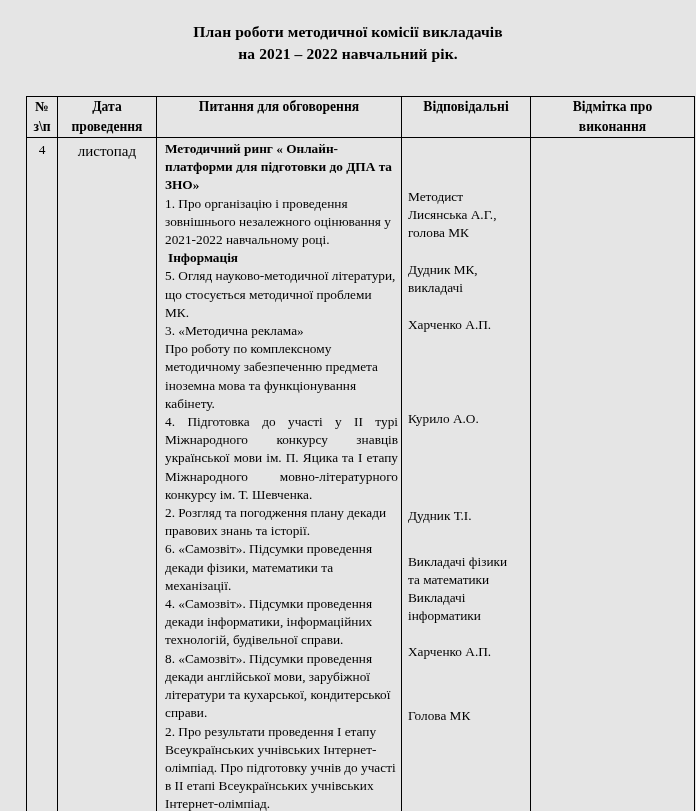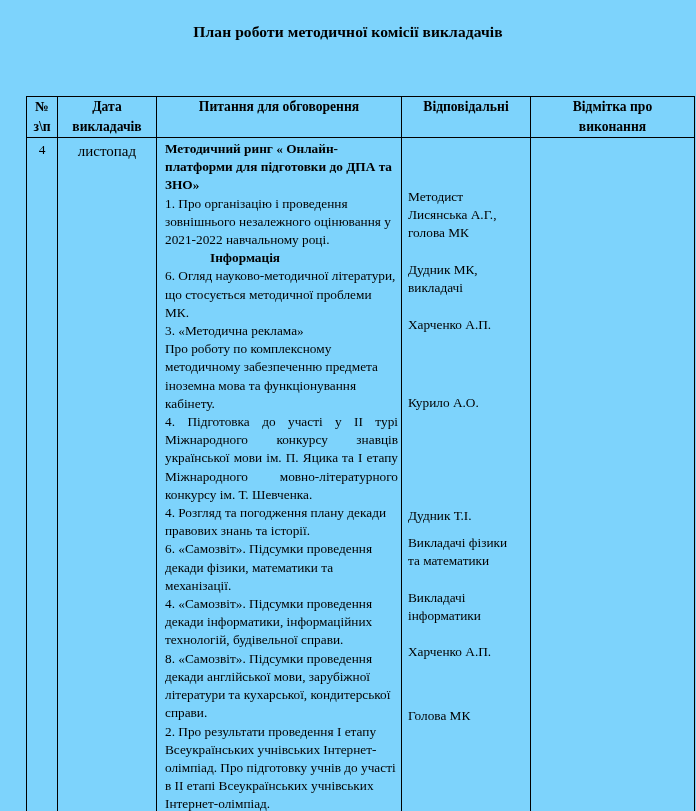--- a/index.html
+++ b/index.html
@@ -14,21 +14,21 @@
     overflow: hidden;
     font-family: "Liberation Serif", "DejaVu Serif", serif;
     color: #000000;
     -webkit-font-smoothing: antialiased;
   }
 
   #page {
     position: relative;
     width: 696px;
     height: 811px;
-    background: #7dd3fc;
+    background: #e5e5e5;
     box-sizing: border-box;
   }
 
   
   .doc-title {
     padding-top: 21px;
     text-align: center;
     font-weight: bold;
     font-size: 15.5px;
     line-height: 21.5px;
@@ -98,21 +98,20 @@
     display: block;
   }
   .t-item.justify {
     text-align: justify;
     text-align-last: left;
   }
   .t-sub {
     display: block;
     font-weight: bold;
     padding-left: 3px;
-    margin-left: 42px;
   }
 
   
   .resp-flow {
     font-size: 13.3px;
     line-height: 18.2px;
     position: relative;
     height: 100%;
   }
   .resp-entry {
@@ -121,40 +120,41 @@
     white-space: pre-line;
   }
 </style>
 </head>
 <body>
 
 <div id="page">
 
   <div class="doc-title">
     <span class="tline">План роботи методичної комісії викладачів</span>
+    <span class="tline">на 2021 – 2022 навчальний рік.</span>
   </div>
 
   <table class="plan-table">
     <colgroup>
       <col class="c-num">
       <col class="c-date">
       <col class="c-top">
       <col class="c-resp">
       <col class="c-mark">
     </colgroup>
 
     <thead>
       <tr>
         <th>
           <span class="hl">№</span>
           <span class="hl">з\п</span>
         </th>
         <th>
           <span class="hl">Дата</span>
-          <span class="hl">викладачів</span>
+          <span class="hl">проведення</span>
         </th>
         <th>
           <span class="hl">Питання для обговорення</span>
         </th>
         <th>
           <span class="hl">Відповідальні</span>
         </th>
         <th>
           <span class="hl">Відмітка про</span>
           <span class="hl">виконання</span>
@@ -167,43 +167,43 @@
 
         <td class="cell-num">4</td>
 
         <td class="cell-date">листопад</td>
 
         <td class="cell-topics">
           <div class="topic-flow">
             <span class="t-head">Методичний ринг « Онлайн-платформи для підготовки до ДПА та ЗНО»</span>
             <span class="t-item">1. Про організацію і проведення зовнішнього незалежного оцінювання  у 2021-2022 навчальному році.</span>
             <span class="t-sub"> Інформація</span>
-            <span class="t-item">6. Огляд науково-методичної літератури, що стосується методичної проблеми МК.</span>
+            <span class="t-item">5. Огляд науково-методичної літератури, що стосується методичної проблеми МК.</span>
             <span class="t-item">3. «Методична реклама»</span>
             <span class="t-item">Про роботу по комплексному методичному забезпеченню предмета іноземна мова та функціонування кабінету.</span>
             <span class="t-item justify">4. Підготовка до участі у ІІ турі Міжнародного конкурсу знавців української мови ім. П. Яцика та І етапу Міжнародного мовно-літературного конкурсу ім. Т. Шевченка.</span>
-            <span class="t-item">4. Розгляд та погодження плану декади правових знань та історії.</span>
+            <span class="t-item">2. Розгляд та погодження плану декади правових знань та історії.</span>
             <span class="t-item">6. «Самозвіт». Підсумки проведення декади фізики, математики та механізації.</span>
             <span class="t-item">4. «Самозвіт». Підсумки проведення декади  інформатики, інформаційних технологій, будівельної справи.</span>
             <span class="t-item">8. «Самозвіт». Підсумки проведення декади   англійської мови, зарубіжної літератури та кухарської, кондитерської справи.</span>
             <span class="t-item">2. Про результати проведення І етапу Всеукраїнських учнівських Інтернет-олімпіад. Про підготовку учнів до участі в ІІ етапі Всеукраїнських учнівських Інтернет-олімпіад.</span>
           </div>
         </td>
 
         <td class="cell-resp">
           <div class="resp-flow">
             <span class="resp-entry" style="top:48px">Методист
 Лисянська А.Г.,
 голова МК</span>
             <span class="resp-entry" style="top:121px">Дудник МК,
 викладачі</span>
             <span class="resp-entry" style="top:176px">Харченко А.П.</span>
-            <span class="resp-entry" style="top:254px">Курило А.О.</span>
+            <span class="resp-entry" style="top:270px">Курило А.О.</span>
             <span class="resp-entry" style="top:367px">Дудник Т.І.</span>
-            <span class="resp-entry" style="top:394px">Викладачі фізики
+            <span class="resp-entry" style="top:413px">Викладачі фізики
 та математики</span>
             <span class="resp-entry" style="top:449px">Викладачі
 інформатики</span>
             <span class="resp-entry" style="top:503px">Харченко А.П.</span>
             <span class="resp-entry" style="top:567px">Голова МК</span>
           </div>
         </td>
 
         <td class="cell-mark"></td>
       </tr>

